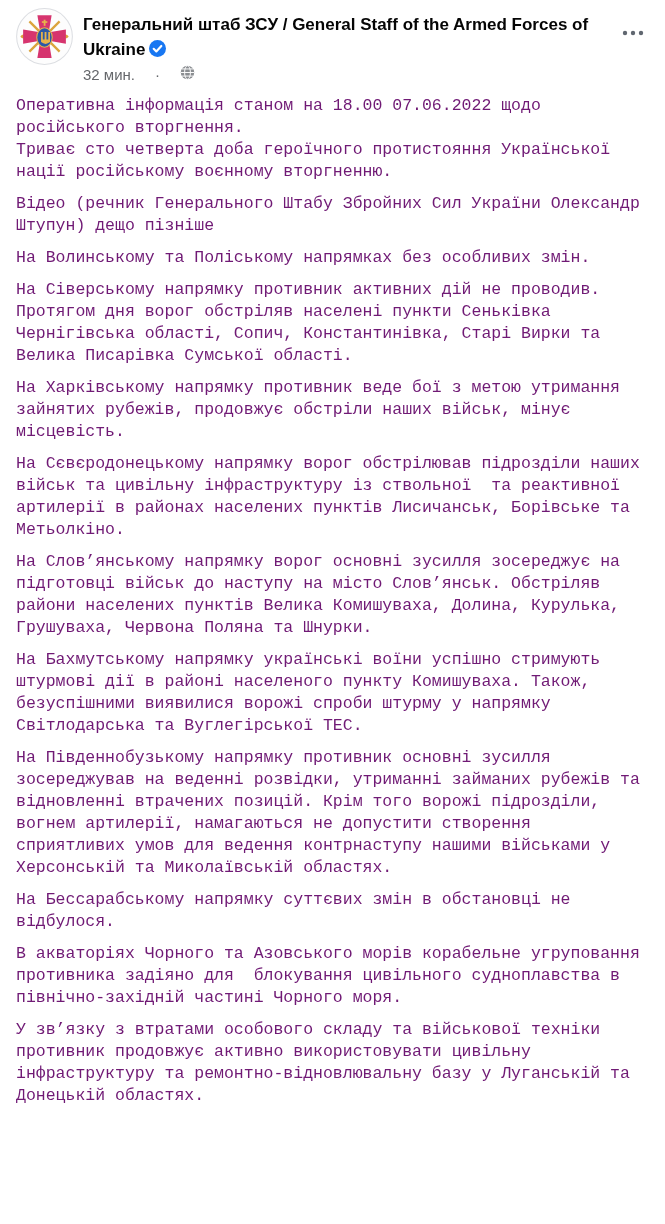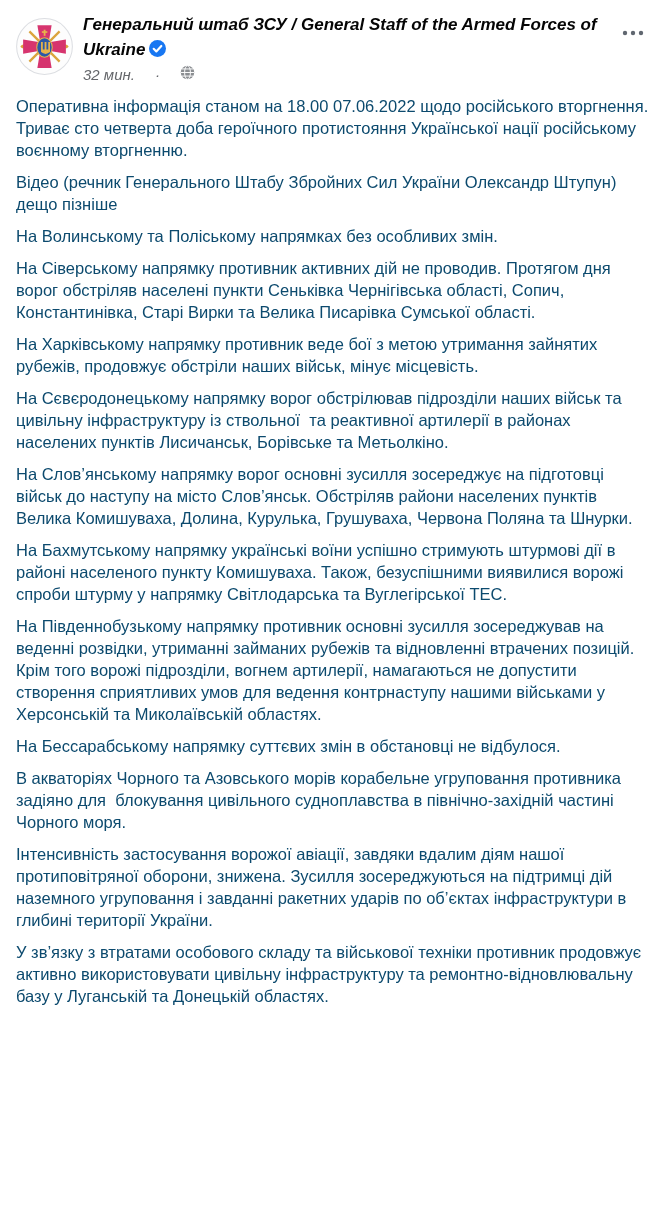--- a/index.html
+++ b/index.html
@@ -5,21 +5,21 @@
   * { margin:0; padding:0; box-sizing:border-box; }
   html,body { background:#ffffff; }
   body {
     width:665px; height:1224px; overflow:hidden;
     font-family:"Liberation Sans", sans-serif;
     color:#050505;
   }
   .post-card { width:665px; background:#fff; position:relative; }
 
   
-  .post-header { display:flex; align-items:center; padding:8px 0 4px 16px; position:relative;font-style:italic; }
+  .post-header { display:flex; align-items:flex-start; padding:8px 0 4px 16px; position:relative; }
   .avatar {
     width:57px; height:57px; border-radius:50%; flex:0 0 57px;
     display:block; text-decoration:none; cursor:pointer;
   }
   .avatar svg { display:block; width:57px; height:57px; }
   .header-info { margin-left:10px; margin-top:4px; padding-right:44px; min-width:0; }
   .page-name {
     font-size:17px; font-weight:700; line-height:25px; color:#050505;
     text-decoration:none; cursor:pointer; display:inline;
   }
@@ -29,22 +29,22 @@
   .globe { display:inline-block; margin-top:1px; }
   .more-btn {
     position:absolute; right:14px; top:18px;
     width:36px; height:30px; border:none; background:transparent; border-radius:6px;
     display:flex; align-items:center; justify-content:center; cursor:pointer;
   }
 
   
   .post-body { padding:6px 16px 0 16px; }
   .post-body p {
-    font-size:16.5px; line-height:22px; color:#0c4a6e;
-    margin:0 0 10px 0; white-space:pre-wrap;
+    font-size:16.5px; line-height:22px; color:#701a75;
+    margin:0 0 10px 0; white-space:pre-wrap;font-family:Liberation Mono, monospace;
   }
   .post-body p.tight { margin-bottom:0; }
 </style>
 </head>
 <body>
 
 <div class="post-card">
 
   <div class="post-header">
 
@@ -111,17 +111,16 @@
     <p>Відео (речник Генерального Штабу Збройних Сил України Олександр Штупун) дещо пізніше</p>
     <p>На Волинському та Поліському напрямках без особливих змін.</p>
     <p>На Сіверському напрямку противник активних дій не проводив. Протягом дня ворог обстріляв населені пункти Сеньківка Чернігівська області, Сопич, Константинівка, Старі Вирки та Велика Писарівка Сумської області.</p>
     <p>На Харківському напрямку противник веде бої з метою утримання зайнятих рубежів, продовжує обстріли наших військ, мінує місцевість.</p>
     <p>На Сєвєродонецькому напрямку ворог обстрілював підрозділи наших військ та цивільну інфраструктуру із ствольної  та реактивної артилерії в районах населених пунктів Лисичанськ, Борівське та Метьолкіно.</p>
     <p>На Слов’янському напрямку ворог основні зусилля зосереджує на підготовці військ до наступу на місто Слов’янськ. Обстріляв райони населених пунктів Велика Комишуваха, Долина, Курулька, Грушуваха, Червона Поляна та Шнурки.</p>
     <p>На Бахмутському напрямку українські воїни успішно стримують штурмові дії в районі населеного пункту Комишуваха. Також, безуспішними виявилися ворожі спроби штурму у напрямку Світлодарська та Вуглегірської ТЕС.</p>
     <p>На Південнобузькому напрямку противник основні зусилля зосереджував на веденні розвідки, утриманні займаних рубежів та відновленні втрачених позицій. Крім того ворожі підрозділи, вогнем артилерії, намагаються не допустити створення сприятливих умов для ведення контрнаступу нашими військами у Херсонській та Миколаївській областях.</p>
     <p>На Бессарабському напрямку суттєвих змін в обстановці не відбулося.</p>
     <p>В акваторіях Чорного та Азовського морів корабельне угруповання противника задіяно для  блокування цивільного судноплавства в північно-західній частині Чорного моря.</p>
-    <p>Інтенсивність застосування ворожої авіації, завдяки вдалим діям нашої протиповітряної оборони, знижена. Зусилля зосереджуються на підтримці дій наземного угруповання і завданні ракетних ударів по об’єктах інфраструктури в глибині території України.</p>
     <p>У зв’язку з втратами особового складу та військової техніки противник продовжує активно використовувати цивільну інфраструктуру та ремонтно-відновлювальну базу у Луганській та Донецькій областях.</p>
   </div>
 
 </div>
 
 </body></html>

